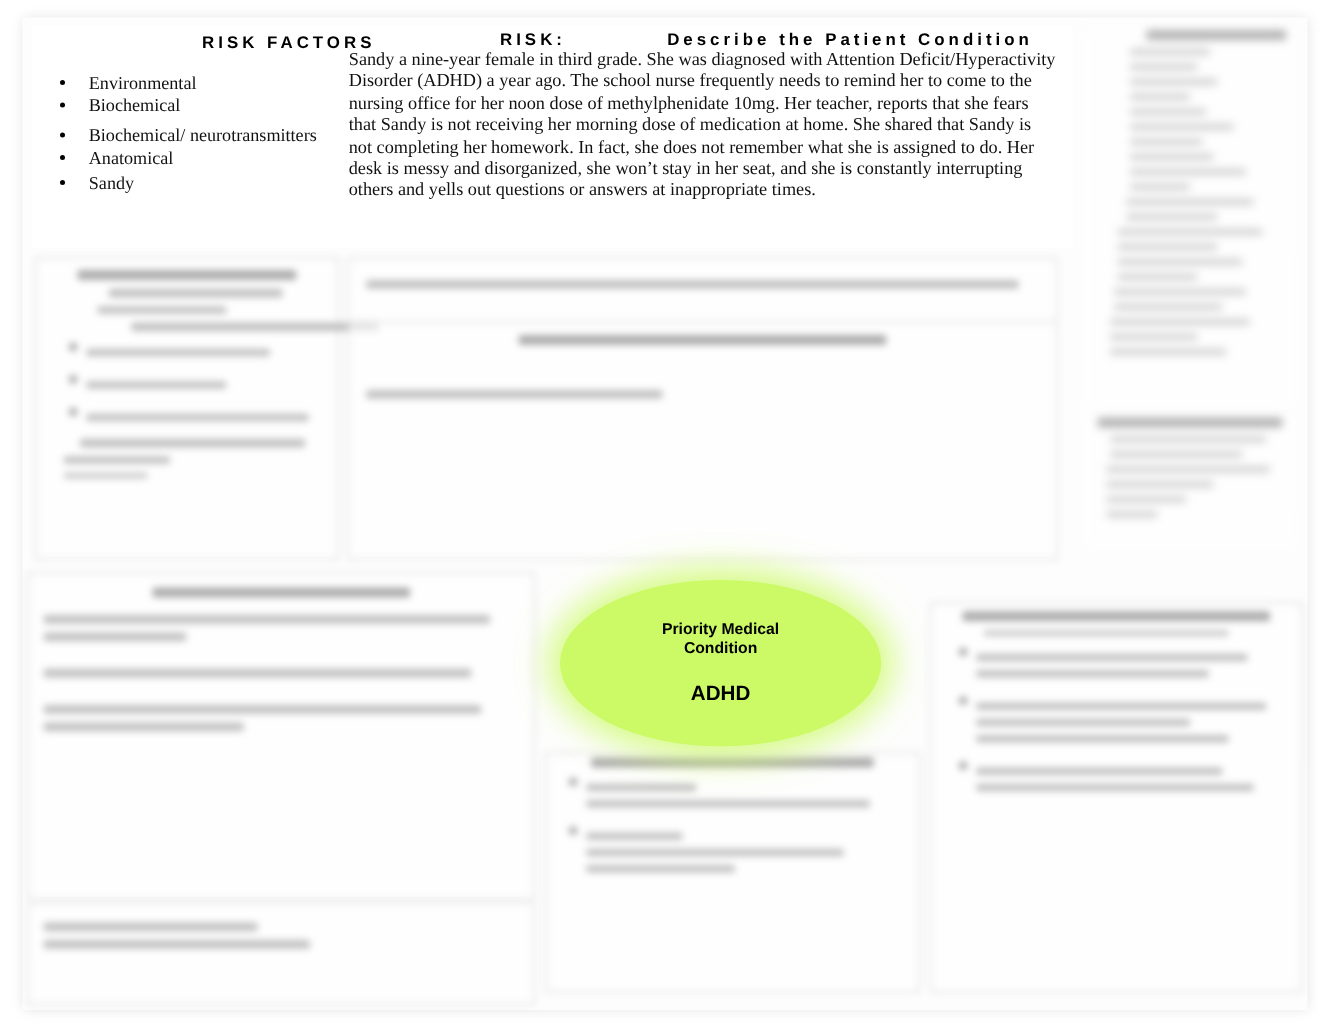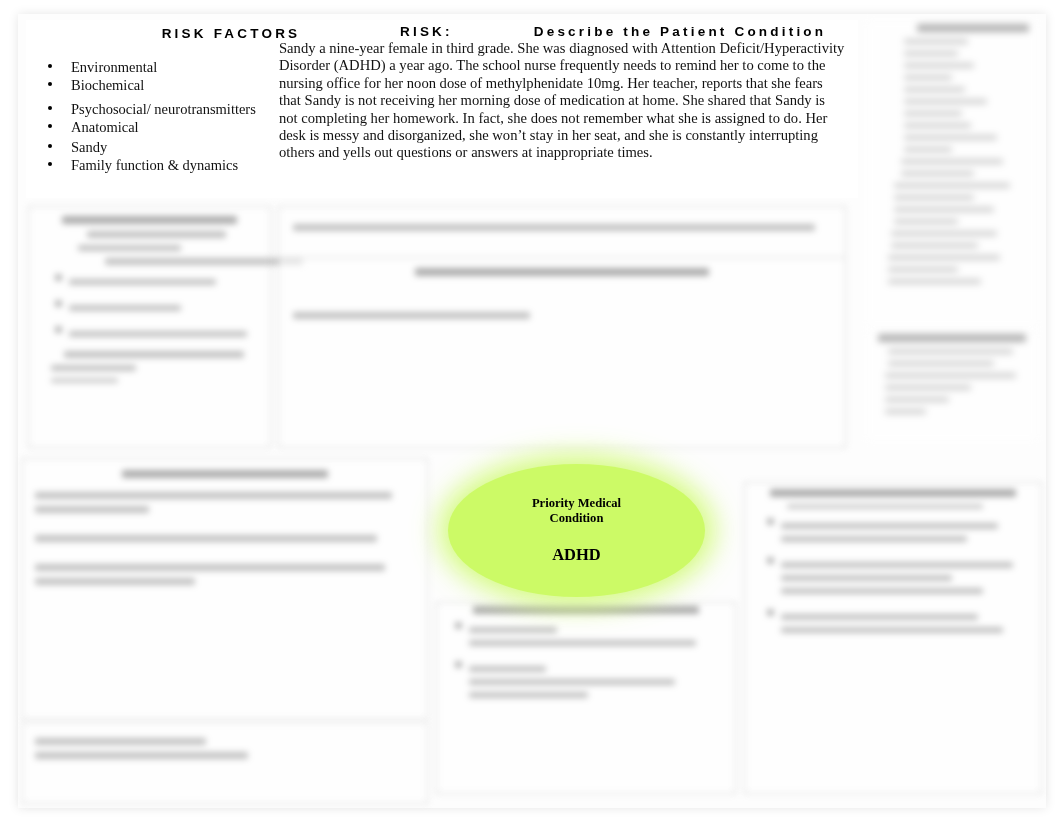--- a/index.html
+++ b/index.html
@@ -242,21 +242,21 @@
     left: 448px; top: 464px;
     width: 257px; height: 133px;
     background: #ccfa66;
     border-radius: 50%;
     box-shadow: 0 0 26px 10px rgba(204,250,102,0.80);
     display: flex;
     flex-direction: column;
     align-items: center;
     justify-content: center;
     z-index: 30;
-    font-family: Liberation Serif, serif;
+    font-family: Liberation Sans, sans-serif;
   }
   #dx-label {
     font-weight: bold;
     font-size: 12.6px;
     line-height: 14.6px;
     text-align: center;
     color: #000;
   }
   #dx-value {
     font-weight: bold;
@@ -445,23 +445,22 @@
   <div id="hdr-risk">
     <div>RISK FACTORS</div>
   </div>
 
   <div id="hdr-patho">RISK:</div>
   <div id="hdr-describe">Describe the Patient Condition</div>
 
   <ul id="risk-list">
     <li>Environmental</li>
     <li>Biochemical</li>
-    <li>Psychosocial/ neurotransmitters</li>
+    <li>Biochemical/ neurotransmitters</li>
     <li>Anatomical</li>
     <li>Sandy</li>
-    <li>Family function &amp; dynamics</li>
   </ul>
 
   <div id="case-text">
     <p>Sandy a nine-year female in third grade. She was diagnosed with Attention Deficit/Hyperactivity Disorder (ADHD) a year ago. The school nurse frequently needs to remind her to come to the nursing office for her noon dose of methylphenidate 10mg.  Her teacher, reports that she fears that Sandy is not receiving her morning dose of medication at home. She shared that Sandy is not completing her homework. In fact, she does not remember what she is assigned to do. Her desk is messy and disorganized, she won’t stay in her seat, and she is constantly interrupting others and yells out questions or answers at inappropriate times.</p>
   </div>
 
 </div>
 
 </body></html>

